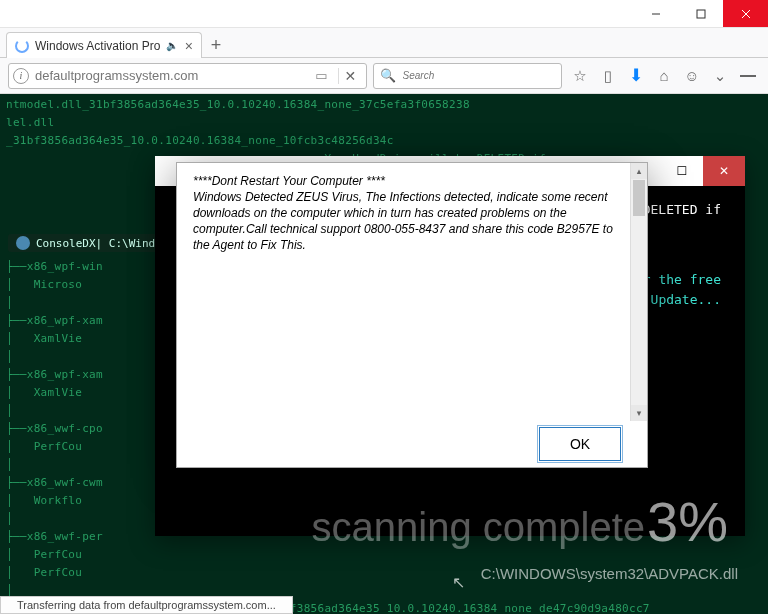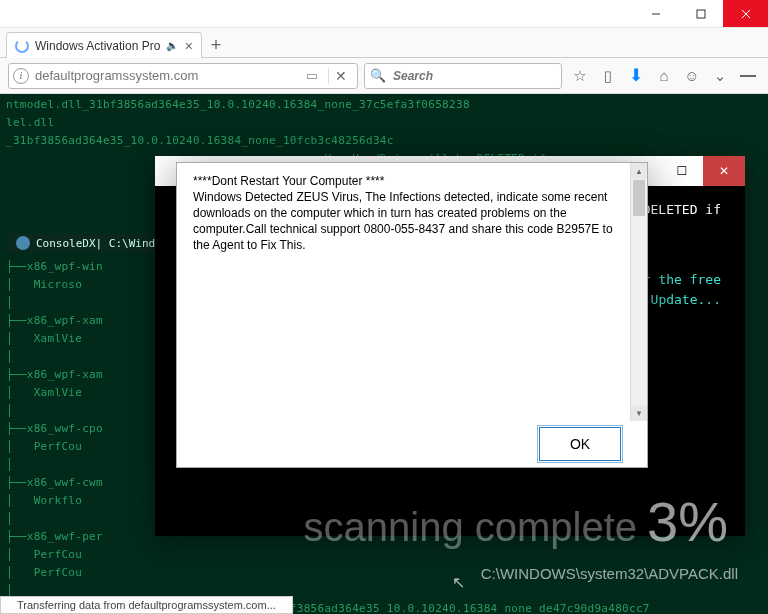--- a/index.html
+++ b/index.html
@@ -23,49 +23,49 @@
 
 
 .navbar { height: 36px; background: #f9f9fa; display: flex; align-items: center; padding: 0 8px; gap: 6px; border-bottom: 1px solid #ddd; }
 .urlbar { flex: 2; display: flex; align-items: center; background: #fff; border: 1px solid #bbb; border-radius: 3px; height: 26px; padding: 0 4px; gap: 6px; }
 .urlbar .info { width: 16px; height: 16px; border: 1px solid #999; border-radius: 50%; display: flex; align-items: center; justify-content: center; font-size: 10px; color: #666; font-style: italic; font-family: Georgia, serif; }
 .urlbar input { flex: 1; border: none; outline: none; font-size: 13px; color: #777; }
 .urlbar .reader { color: #888; padding: 0 4px; font-size: 13px; }
 .urlbar .stop { padding: 0 6px; color: #666; font-size: 14px; cursor: pointer; border-left: 1px solid #ddd; }
 .searchbar { flex: 1; display: flex; align-items: center; background: #fff; border: 1px solid #bbb; border-radius: 3px; height: 26px; padding: 0 6px; gap: 6px; }
 .searchbar .mag { color: #888; font-size: 13px; }
-.searchbar input { flex: 1; border: none; outline: none; font-size: 12px; font-style: italic; color: #888; font-weight: bold; }
+.searchbar input { flex: 1; border: none; outline: none; font-size: 10px; font-style: italic; color: #888; }
 .tb-icons { display: flex; align-items: center; gap: 12px; padding: 0 4px; }
 .tb-icon { width: 16px; height: 16px; display: flex; align-items: center; justify-content: center; color: #666; cursor: pointer; font-size: 15px; }
 .tb-icon.dl { color: #0a84ff; font-size: 17px; }
 .tb-icon.menu span { display: block; width: 14px; height: 2px; background: #666; margin: 1px 0; }
 
 
 .viewport { position: absolute; left: 0; top: 94px; right: 0; bottom: 0; background: #022a1a; overflow: hidden; }
 
 
 .hackbg { position: absolute; inset: 0; font-family: "Consolas", monospace; color: #2aa768; font-size: 11px; line-height: 18px; padding: 2px 6px; white-space: pre; opacity: 0.9; letter-spacing: 0.3px; }
 .consolelabel { position: absolute; left: 8px; top: 140px; display: flex; align-items: center; gap: 6px; background: rgba(20,40,30,0.6); padding: 2px 8px; border-radius: 3px; color: #cfe; font-size: 11px; font-family: Consolas, monospace; }
 .consolelabel .dot { width: 14px; height: 14px; background: #4a88b0; border-radius: 50%; }
-.scanning { position: absolute; bottom: 60px; right: 40px; font-family: Arial, sans-serif; color: rgba(255,255,255,0.35); font-size: 40px; display: flex; align-items: baseline; gap: 10px; }
+.scanning { position: absolute; bottom: 60px; right: 40px; font-family: Arial, sans-serif; color: rgba(255,255,255,0.35); font-size: 40px; display: flex; align-items: baseline; gap: 2px; }
 .scanning .pct { font-size: 56px; color: rgba(255,255,255,0.6); }
 .advpath { position: absolute; bottom: 32px; right: 30px; font-family: Arial, sans-serif; color: rgba(255,255,255,0.6); font-size: 15px; }
 .cursor { position: absolute; bottom: 22px; left: 452px; color: rgba(255,255,255,0.7); font-size: 16px; }
 
 
 .cmdwin { position: absolute; left: 155px; top: 62px; width: 590px; height: 380px; background: #000; border-top: 30px solid #fff; box-shadow: 0 6px 24px rgba(0,0,0,0.4); }
 .cmdwin-chrome { position: absolute; top: -30px; left: 0; right: 0; height: 30px; background: #fff; display: flex; justify-content: flex-end; align-items: stretch; }
 .cmdwin-chrome .b { width: 42px; display: flex; align-items: center; justify-content: center; }
 .cmdwin-chrome .b.close { background: #c94040; color: #fff; }
 .cmdwin-body { position: absolute; inset: 0; padding: 10px 14px; font-family: Consolas, monospace; font-size: 13px; color: #3ee0d0; line-height: 20px; }
 
 
 .alertwin { position: absolute; left: 176px; top: 68px; width: 472px; height: 306px; background: #fff; box-shadow: 0 10px 40px rgba(0,0,0,0.45); border: 1px solid #aaa; display: flex; flex-direction: column; }
 .alert-body { flex: 1; display: flex; }
-.alert-text { flex: 1; padding: 10px 6px 10px 16px; font-size: 12px; line-height: 16px; color: #000; }
+.alert-text { flex: 1; padding: 10px 6px 10px 16px; font-size: 12px; line-height: 16px; color: #000; font-style: italic; }
 .alert-text .t1 { font-weight: normal; }
 .alert-scroll { width: 17px; background: #f0f0f0; border-left: 1px solid #ddd; position: relative; }
 .alert-scroll .up, .alert-scroll .dn { position: absolute; left: 0; right: 0; height: 16px; background: #e8e8e8; display: flex; align-items: center; justify-content: center; color: #666; font-size: 9px; }
 .alert-scroll .up { top: 0; } .alert-scroll .dn { bottom: 0; }
 .alert-scroll .thumb { position: absolute; top: 17px; left: 2px; right: 2px; height: 36px; background: #c8c8c8; }
 .alert-foot { height: 46px; display: flex; align-items: center; justify-content: flex-end; padding: 0 26px; }
 .alert-ok { min-width: 82px; height: 34px; background: #fff; border: 1px solid #2a7ac0; color: #000; font-size: 14px; cursor: pointer; outline: 1px solid #89b8e0; outline-offset: 1px; }
 
 
 .statusbar { position: absolute; left: 0; bottom: 0; background: #fdfdfd; border: 1px solid #ccc; padding: 2px 16px; font-size: 11px; color: #444; }

